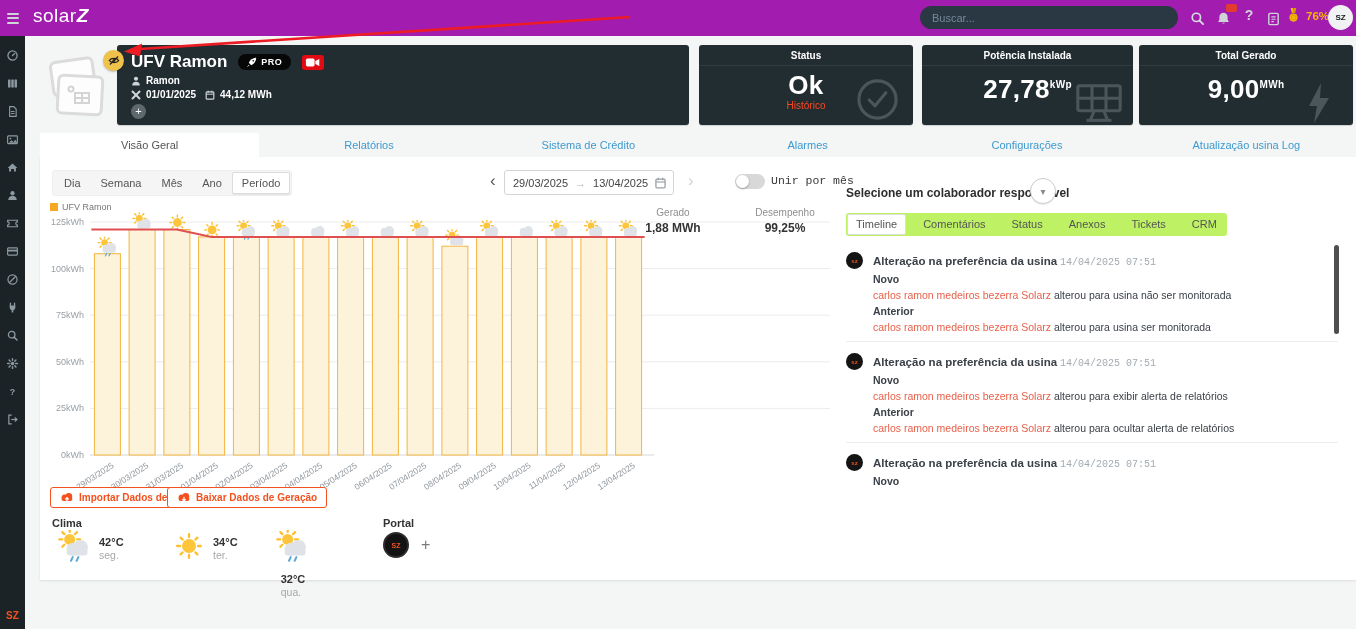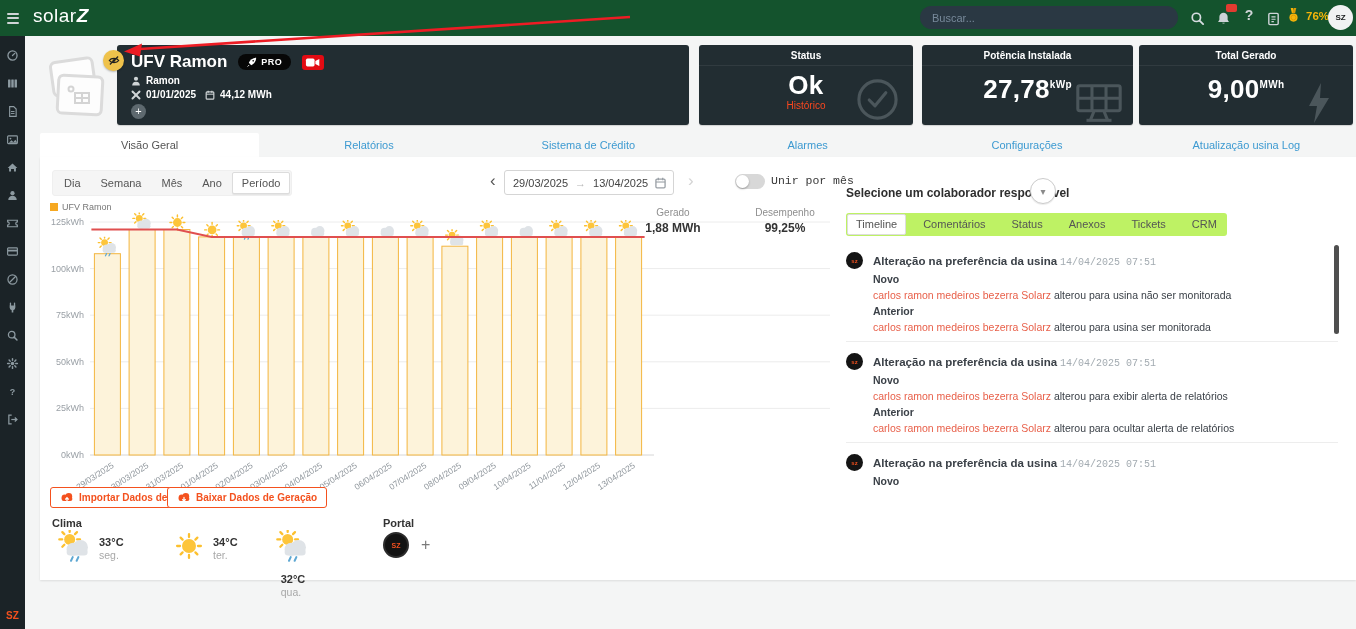--- a/index.html
+++ b/index.html
@@ -1,20 +1,20 @@
 <!DOCTYPE html>
 <html><head>
 <meta charset="utf-8">
 <style>
   *{margin:0;padding:0;box-sizing:border-box;}
   html,body{width:1356px;height:629px;overflow:hidden;}
   body{font-family:"Liberation Sans","DejaVu Sans",sans-serif;background:#f4f5f5;position:relative;}
   .abs{position:absolute;}
   
-  #navbar{left:0;top:0;width:1356px;height:36px;background:#14532d;z-index:20;}
+  #navbar{left:0;top:0;width:1356px;height:36px;background:#a21caf;z-index:20;}
   #nav-burger{left:0;top:0;width:26px;height:36px;display:flex;flex-direction:column;justify-content:center;align-items:center;gap:2.5px;cursor:pointer;}
   .hbar{width:12px;height:2px;background:#cfd4d6;border-radius:1px;}
   #nav-logo{left:33px;top:5px;color:#fff;font-size:19px;letter-spacing:.5px;}
   #nav-logo .lp{font-weight:400;}
   #nav-logo .ls{font-weight:800;font-style:italic;}
   #nav-search{left:920px;top:6px;width:258px;height:23px;background:#2a3843;border-radius:12px;display:flex;align-items:center;padding:0 12px;}
   #nav-search input{background:transparent;border:0;outline:none;color:#cdd6dc;font-size:11px;width:100%;}
   #nav-search input::placeholder{color:#77899a;}
   .nav-ic{top:7px;width:22px;height:22px;display:flex;align-items:center;justify-content:center;cursor:pointer;position:absolute;}
   #nav-bell-badge{position:absolute;right:-3px;top:-3px;width:11px;height:8px;background:#e23b30;border-radius:2px;}
@@ -802,21 +802,21 @@
             <circle cx="9.8" cy="12.6" r="4.3"></circle>
             <circle cx="14.6" cy="11.4" r="4.9"></circle>
             <rect x="5.5" y="12.2" width="13.8" height="4.6" rx="2.3"></rect>
           </g>
           <g stroke="#5fa8d3" stroke-width="1.3" stroke-linecap="round">
             <line x1="9.5" y1="17.8" x2="8.4" y2="20.2"></line>
             <line x1="13.2" y1="17.8" x2="12.1" y2="20.2"></line>
           </g>
         </svg></span>
     <span>
-        <div class="t">33°C</div>
+        <div class="t">42°C</div>
         <div class="d">seg.</div>
       </span>
   </div>
   <div class="clima-item" style="left:132px;">
     <span><svg width="34" height="32" viewBox="0 0 22 21">
           <g stroke="#fcc02e" stroke-width="1.5" stroke-linecap="round">
             <line x1="16.9" y1="10.5" x2="18.8" y2="10.5"></line>
             <line x1="15.2" y1="14.7" x2="16.5" y2="16.0"></line>
             <line x1="11.0" y1="16.4" x2="11.0" y2="18.3"></line>
             <line x1="6.8" y1="14.7" x2="5.5" y2="16.0"></line>

